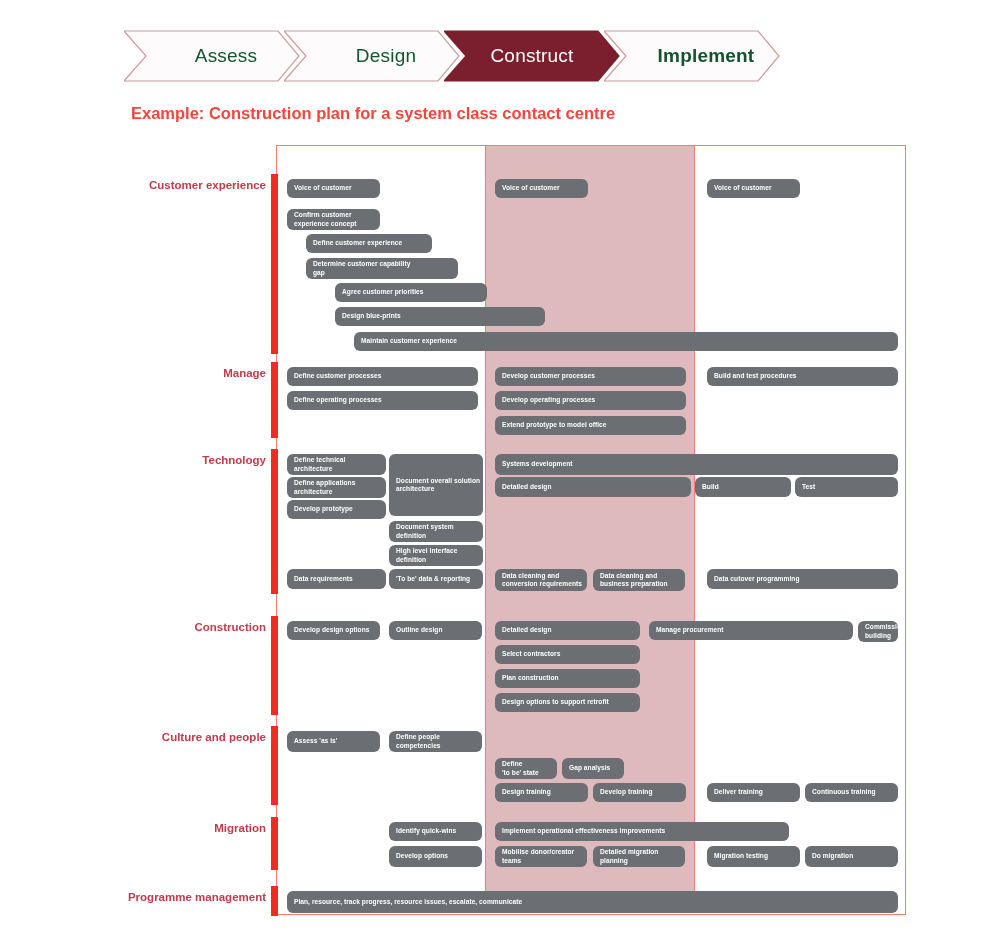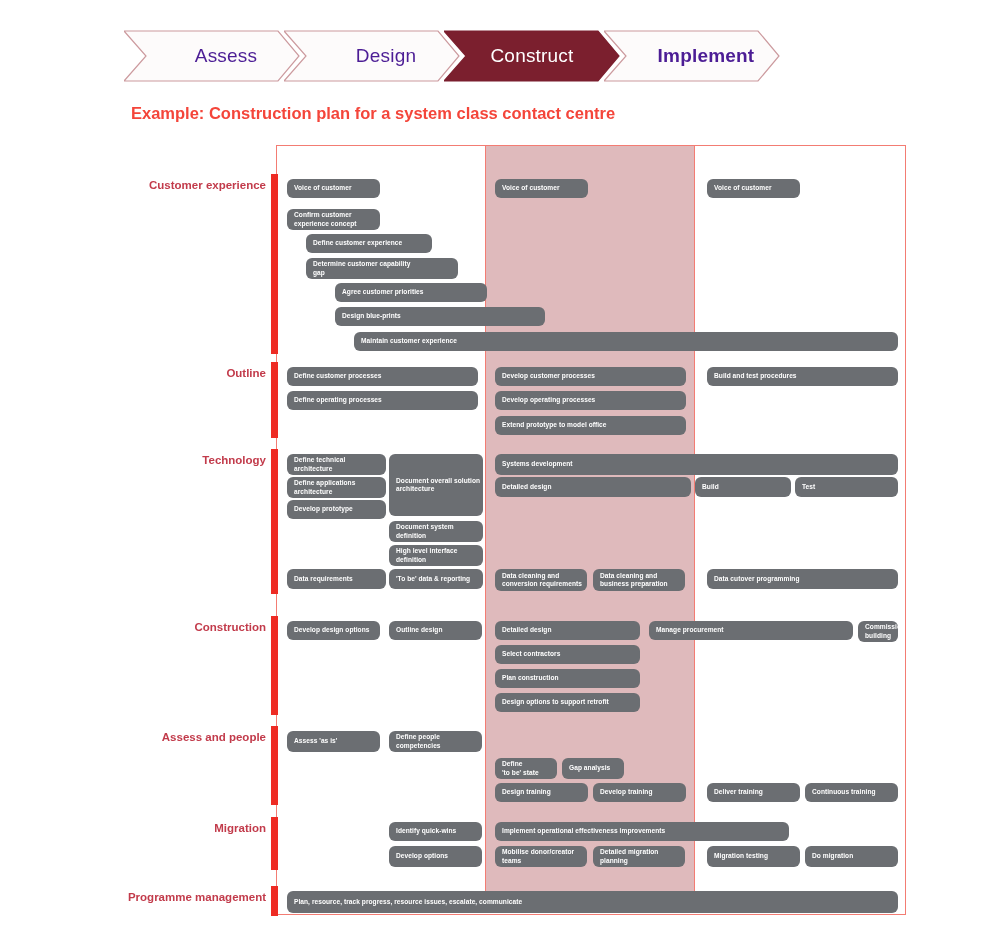--- a/index.html
+++ b/index.html
@@ -36,21 +36,21 @@
   }
   .chev .chev-shape {
     position: absolute;
     inset: 0;
   }
   .chev .chev-label {
     position: relative;
     z-index: 2;
     white-space: nowrap;
   }
-  .chev.inactive .chev-label { color: #4c1d95; margin-left: 28px; }
+  .chev.inactive .chev-label { color: #14532d; margin-left: 28px; }
   .chev.active .chev-label { color: #ffffff; }
 
   
   #plan-title {
     position: absolute;
     left: 131px;
     top: 104px;
     font-size: 16.5px;
     font-weight: bold;
     color: #f4453a;
@@ -150,24 +150,24 @@
         <path d="M 0,1 L 154,1 L 175,26 L 154,51 L 0,51 L 22,26 Z" fill="#fdfbfb" stroke="#cc9a9e" stroke-width="1.2"></path>
       </svg>
       <span class="chev-label">Implement</span>
     </div>
   </div>
 
 <div id="plan-title">Example: Construction plan for a system class contact centre</div>
 
 <div id="row-labels">
     <div class="row-label" style="top: 34px; margin-left: 44px;">Customer experience</div>
-    <div class="row-label" style="top: 222px;">Outline</div>
+    <div class="row-label" style="top: 222px;">Manage</div>
     <div class="row-label" style="top: 309px;">Technology</div>
     <div class="row-label" style="top: 476px;">Construction</div>
-    <div class="row-label" style="top: 586px;">Assess and people</div>
+    <div class="row-label" style="top: 586px;">Culture and people</div>
     <div class="row-label" style="top: 677px;">Migration</div>
     <div class="row-label" style="top: 746px;">Programme management</div>
   </div>
 
 <div id="chart-frame">
   <div id="band-construct"></div>
 <div class="bar" style="left: 10px; top: 33px; width: 93px; height: 19px;">
       <span class="bar-text">Voice of customer</span>
     </div>
     <div class="bar" style="left: 218px; top: 33px; width: 93px; height: 19px;">

